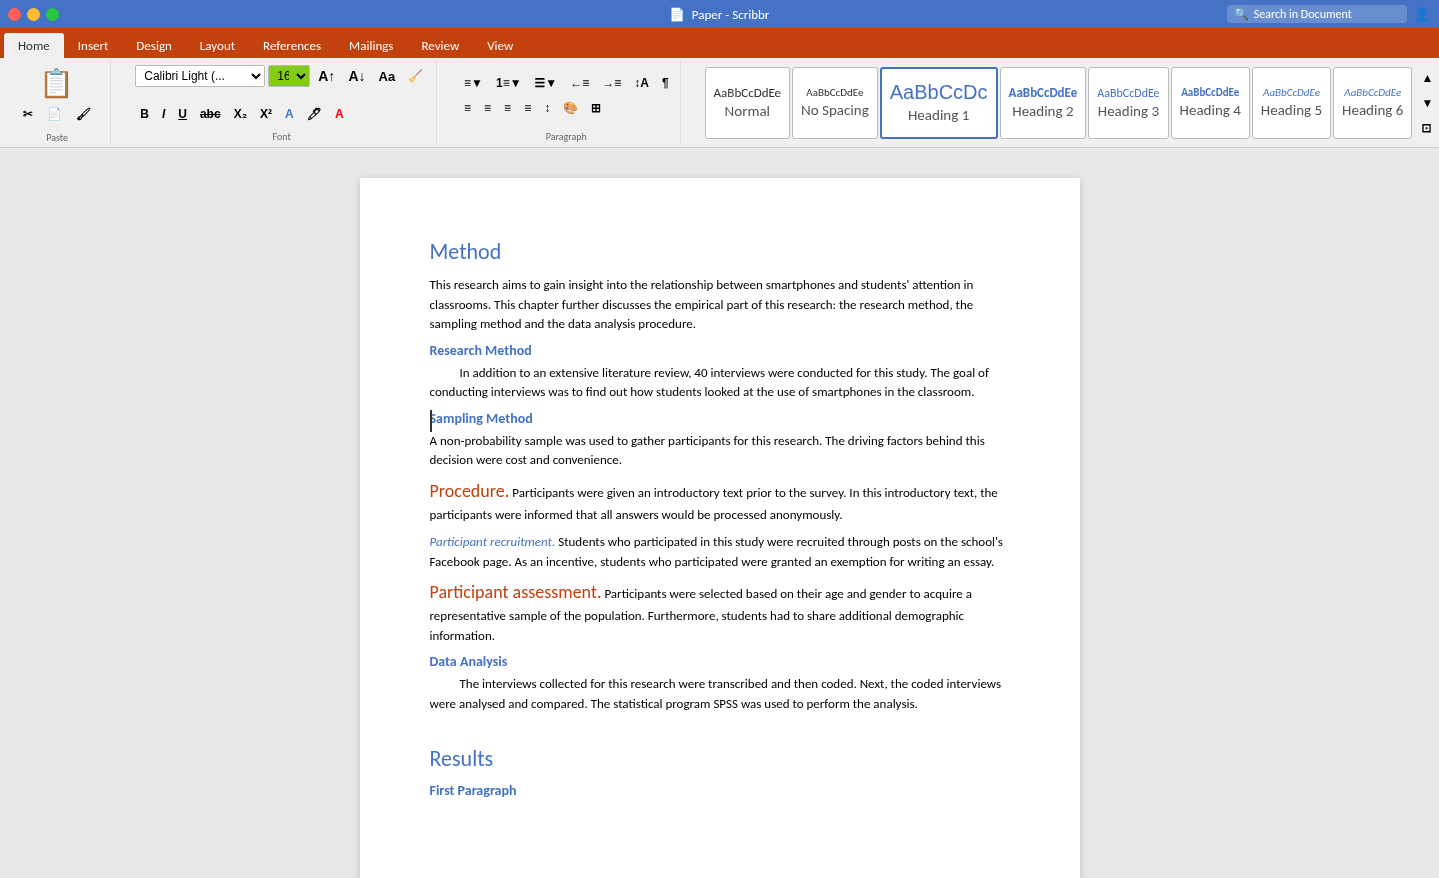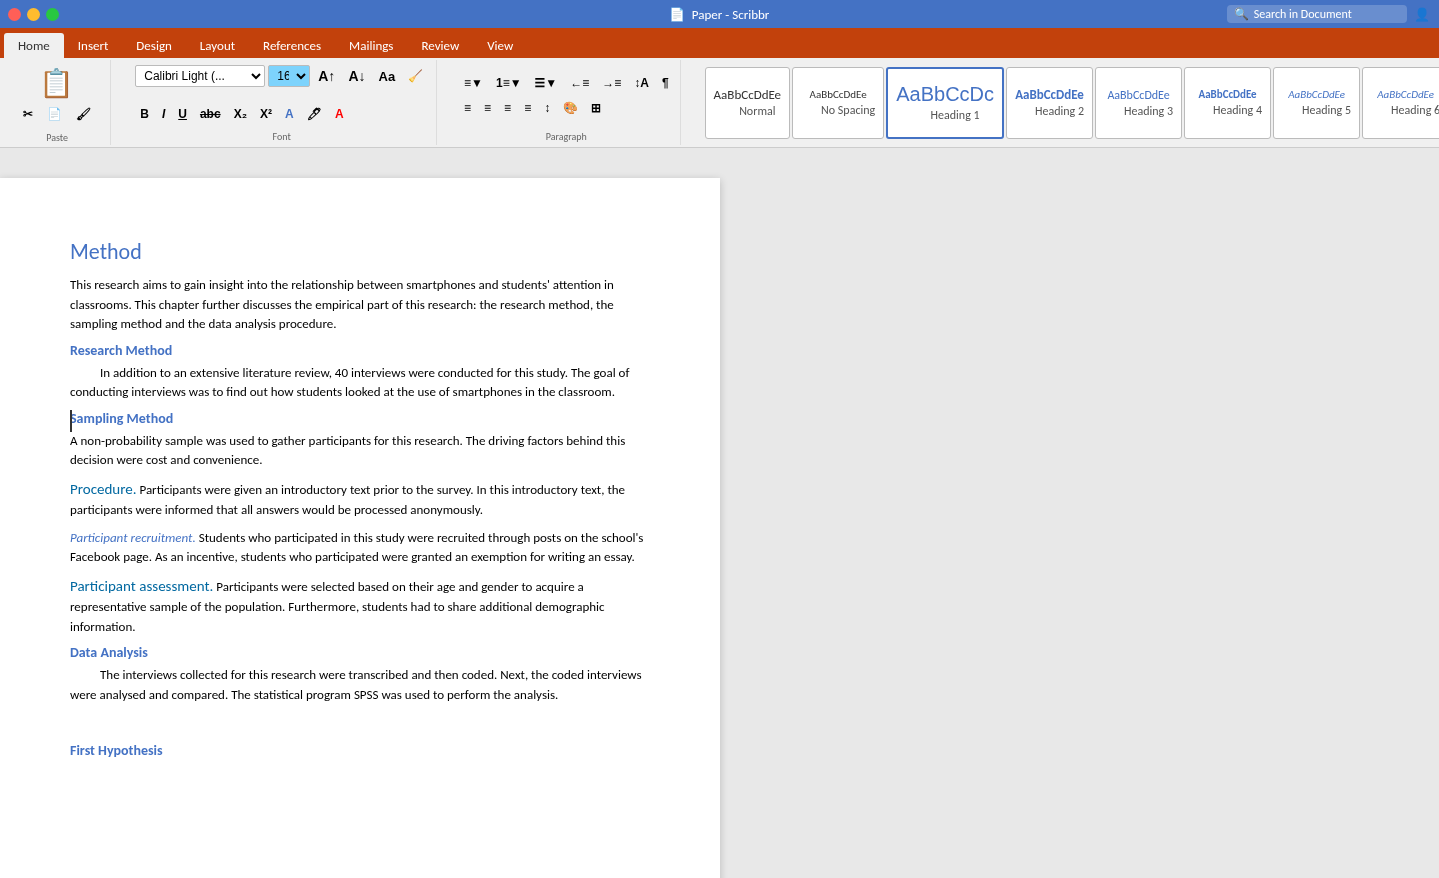--- a/index.html
+++ b/index.html
@@ -116,21 +116,21 @@
       border: 1px solid #bbb;
       background: white;
       padding: 1px 4px;
       font-size: 12px;
       border-radius: 2px;
       width: 130px;
       height: 22px;
     }
     .font-size-select {
       border: 1px solid #bbb;
-      background: #7dd3fc;
+      background: #84cc16;
       padding: 1px 4px;
       font-size: 12px;
       border-radius: 2px;
       width: 42px;
       height: 22px;
     }
     .small-btn {
       border: 1px solid transparent;
       background: transparent;
       cursor: pointer;
@@ -167,21 +167,21 @@
       border: 1px solid #bbb;
       border-radius: 3px;
       cursor: pointer;
       background: white;
       min-width: 68px;
       height: 72px;
       font-size: 11px;
     }
     .style-item.active { border: 2px solid #4472C4; }
     .style-preview { font-size: 14px; margin-bottom: 2px; text-align: right; }
-    .style-label { font-size: 12px; color: #555; margin-left: 20px; }
+    .style-label { font-size: 15px; color: #555; }
 
     .styles-panel-btn {
       display: flex;
       flex-direction: column;
       align-items: center;
       justify-content: center;
       border: 1px solid #bbb;
       background: white;
       border-radius: 3px;
       cursor: pointer;
@@ -190,20 +190,21 @@
       align-self: stretch;
       font-size: 10px;
     }
 
     
     .doc-area {
       height: calc(878px - 28px - 30px - 90px);
       overflow-y: auto;
       background: #e8e8e8;
       display: flex;
+      justify-content: center;
       padding: 30px 0;
     }
     .doc-page {
       background: white;
       width: 720px;
       min-height: 900px;
       padding: 60px 70px 60px 70px;
       box-shadow: 0 2px 8px rgba(0,0,0,0.2);
       position: relative;
     }
@@ -242,22 +243,22 @@
     }
     .doc-heading3 {
       font-size: 13px;
       color: #4472C4;
       font-weight: 400;
       font-style: italic;
       font-family: 'Calibri', sans-serif;
       display: inline;
     }
     .doc-heading3-normal {
-      font-size: 15px;
-      color: #0369a1;
+      font-size: 18px;
+      color: #c2410c;
       font-weight: 400;
       font-family: 'Calibri', sans-serif;
       display: inline;
     }
     .doc-indent {
       text-indent: 30px;
     }
 
     
     .s-normal { font-size: 13px; color: #333; }
@@ -479,16 +480,17 @@
     <p class="doc-body">
       <span class="doc-heading3-normal">Participant assessment.</span>
       <span>Participants were selected based on their age and gender to acquire a representative sample of the population. Furthermore, students had to share additional demographic information.</span>
     </p>
 
     <p class="doc-heading2">Data Analysis</p>
     <p class="doc-body doc-indent">The interviews collected for this research were transcribed and then coded. Next, the coded interviews were analysed and compared. The statistical program SPSS was used to perform the analysis.</p>
 
     <div style="height: 24px;"></div>
 
-
-    <p class="doc-heading2">First Hypothesis</p>
+    <h1 class="doc-heading1">Results</h1>
+
+    <p class="doc-heading2">First Paragraph</p>
   </div>
 </div>
 
 </body></html>

